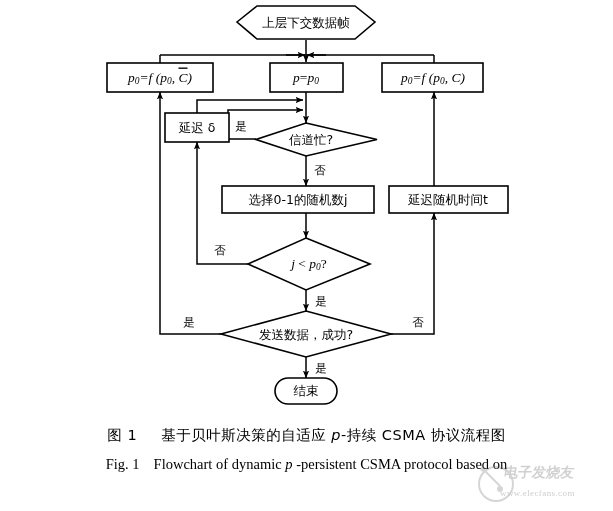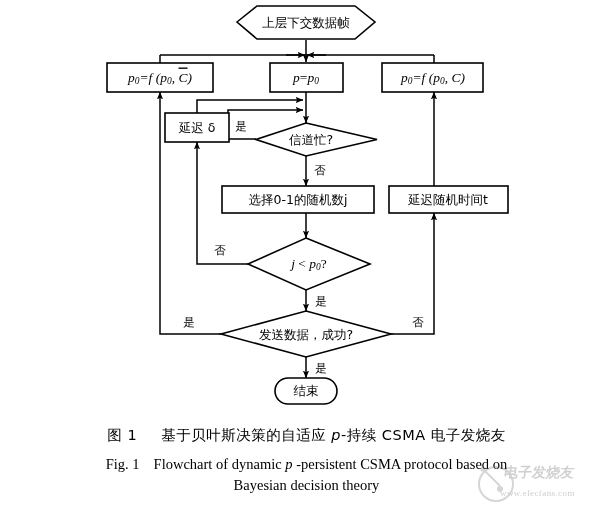--- a/index.html
+++ b/index.html
@@ -175,25 +175,24 @@
     <text class="edgelabel" x="320" y="170">否</text>
     <text class="edgelabel" x="220" y="250">否</text>
     <text class="edgelabel" x="321" y="301">是</text>
     <text class="edgelabel" x="189" y="322">是</text>
     <text class="edgelabel" x="418" y="322">否</text>
     <text class="edgelabel" x="321" y="368">是</text>
   </svg>
 
   <div class="caption-wrap">
     <div class="cap-cn">
-      <span class="figlabel">图 1</span><span>基于贝叶斯决策的自适应 </span><span class="ital">p</span><span>-持续 CSMA 电子发烧友</span>
+      <span class="figlabel">图 1</span><span>基于贝叶斯决策的自适应 </span><span class="ital">p</span><span>-持续 CSMA 协议流程图</span>
     </div>
     <div class="cap-en">
       <span class="figlabel">Fig. 1</span><span>Flowchart of dynamic </span><span class="ital">p</span><span> -persistent CSMA protocol based on</span>
-      <div>Bayesian decision theory</div>
     </div>
   </div>
 
   <div class="watermark">
     <svg class="wm-mark" width="48" height="44" viewBox="0 0 48 44">
       <circle cx="22" cy="24" r="17" fill="none" stroke="#777" stroke-width="2"></circle>
       <path d="M10,10 L26,26" stroke="#777" stroke-width="2" fill="none"></path>
       <circle cx="9" cy="9" r="2.6" fill="#777"></circle>
       <circle cx="26" cy="29" r="3" fill="#777"></circle>
     </svg>

